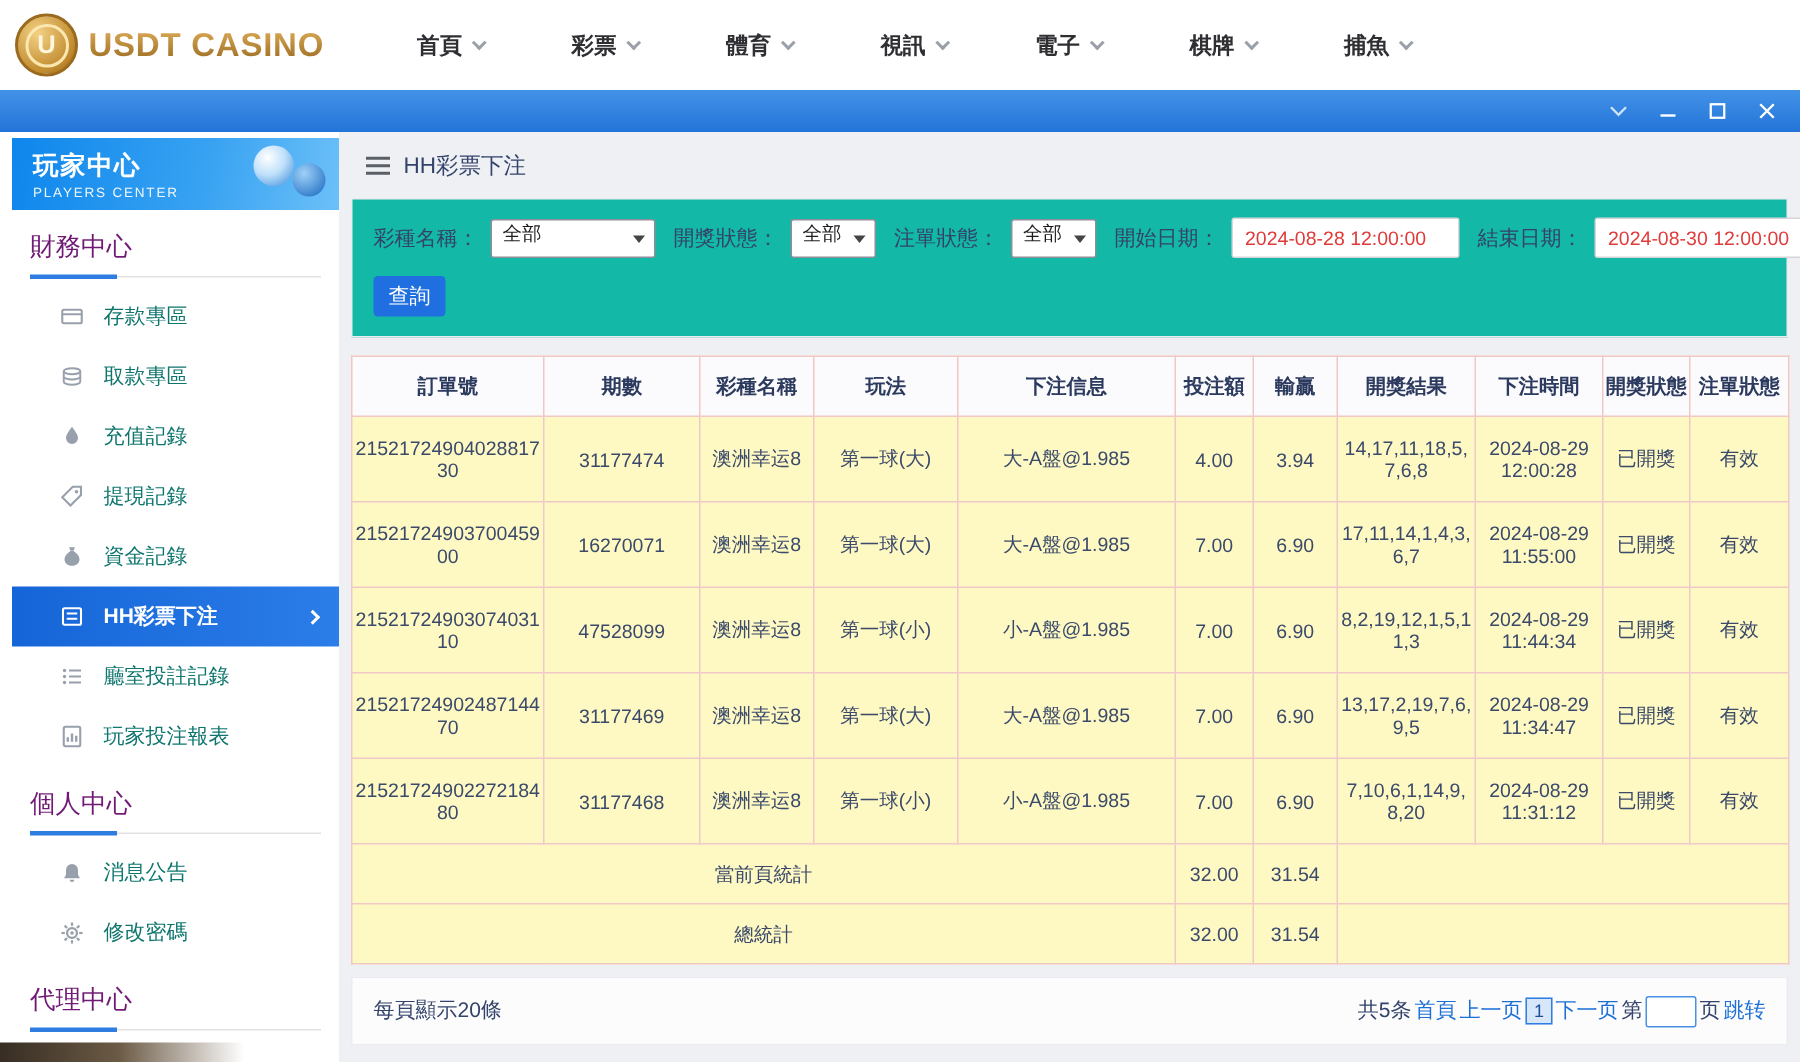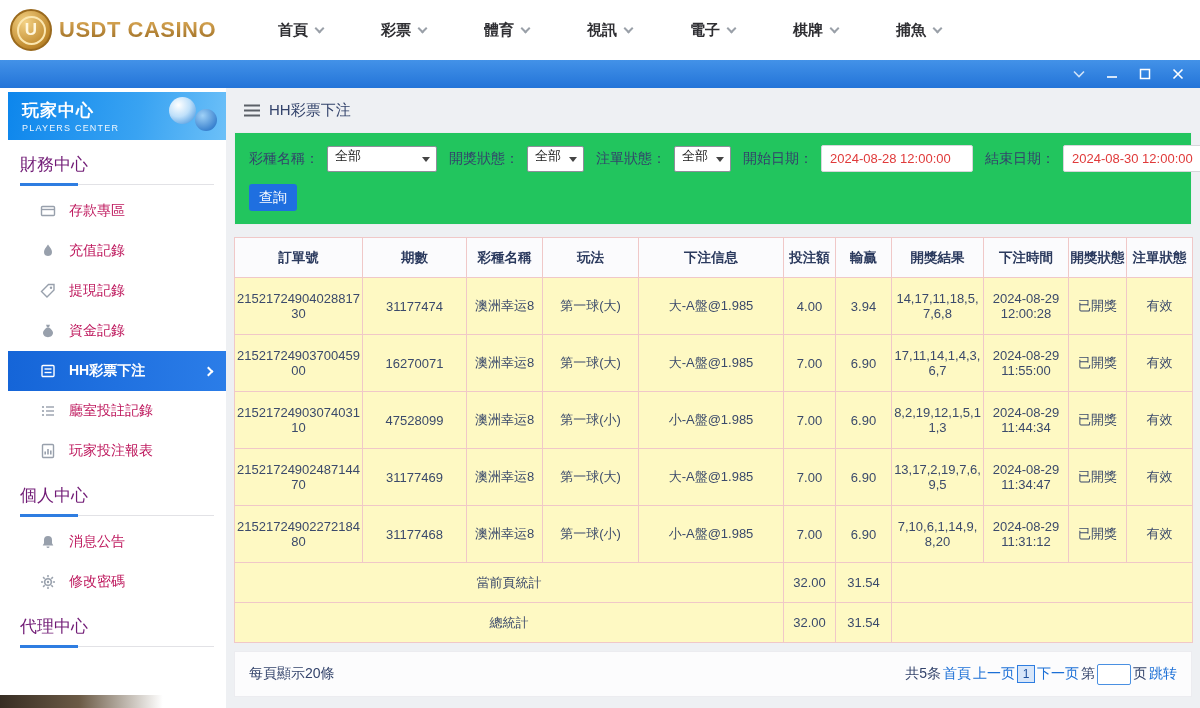--- a/index.html
+++ b/index.html
@@ -27,31 +27,31 @@
   .sidebar{width:226px;flex:0 0 226px;background:#fff;margin-left:0;padding:4px 0 0 8px;position:relative;overflow:hidden}
   .side-inner{width:218px}
   .side-head{height:48px;background:linear-gradient(100deg,#0d86ec,#39a3f2 60%,#6cc0f8);color:#fff;padding:7px 0 0 14px;position:relative;overflow:hidden}
   .side-head .t{font-size:17px;font-weight:700;letter-spacing:1px}
   .side-head .s{font-size:9px;letter-spacing:1.2px;opacity:.92;margin-top:1px}
   .ball1{position:absolute;right:30px;top:5px;width:27px;height:27px;border-radius:50%;background:radial-gradient(circle at 35% 30%,#ffffff,#bfe0fa 45%,#2f86d8)}
   .ball2{position:absolute;right:9px;top:17px;width:22px;height:22px;border-radius:50%;background:radial-gradient(circle at 35% 30%,#9fd1f7,#1565c0)}
   .section-title{margin:12px 12px 0 12px;padding-bottom:6px;border-bottom:1px solid #e2e2e6;position:relative;font-size:17px;color:#701a75;line-height:26px}
   .section-title::after{content:"";position:absolute;left:0;bottom:-2px;width:58px;height:3px;background:#2f7de1}
   .menu{margin-top:6px}
-  .menu-item{height:40px;display:flex;align-items:center;padding:0 14px 0 32px;gap:13px;font-size:14px;color:#be185d;cursor:pointer}
+  .menu-item{height:40px;display:flex;align-items:center;padding:0 14px 0 32px;gap:13px;font-size:14px;color:#0f766e;cursor:pointer}
   .menu-item .icon16{width:16px;height:16px;flex:0 0 16px;color:#98a0ac}
   .menu-item.active{background:linear-gradient(90deg,#1565d8,#2b7de8);color:#fff;font-weight:600}
   .menu-item.active .icon16{color:#fff}
   .chev-right{margin-left:auto;width:7px;height:7px;border-right:2px solid #fff;border-top:2px solid #fff;transform:rotate(45deg)}
   .side-bg-peek{position:absolute;left:0;bottom:0;width:100%;height:13px;background:linear-gradient(90deg,#372d23,#6b5a45 35%,rgba(107,90,69,0) 72%)}
 
   
   .main{flex:1;padding:0 8px;display:flex;flex-direction:column;min-width:0}
   .breadcrumb{display:flex;align-items:center;gap:9px;margin:13px 0 0 10px;color:#33436b;font-size:15px}
-  .filter-panel{margin-top:12px;background:#22c55e;border:1px solid #ececf0;padding:12px 14px 13px}
+  .filter-panel{margin-top:12px;background:#14b8a6;border:1px solid #ececf0;padding:12px 14px 13px}
   .filter-row{display:flex;align-items:center;gap:8px;font-size:14px;color:#33436b;white-space:nowrap}
   .flabel{margin-left:4px}
   .flabel:first-child{margin-left:0}
   .sel{height:26px;border:1px solid #8e8e9a;border-radius:2px;background:#fff;display:inline-flex;padding:0 22px 0 7px;position:relative;font-size:13px;color:#1c1c1c;cursor:pointer}
   .sel::after{content:"";position:absolute;right:6px;top:10px;border-left:4px solid transparent;border-right:4px solid transparent;border-top:5px solid #444}
   .sel-wide{min-width:110px}
   .date-input{height:27px;border:1px solid #d6d6da;border-radius:2px;padding:0 8px;font-size:13px;color:#e03a3a;width:152px;font-family:inherit;background:#fff}
   .search-btn{margin-top:12px;width:48px;height:27px;background:#1f6fe0;color:#fff;border:none;border-radius:3px;font-size:14px;cursor:pointer;font-family:inherit}
 
   
@@ -147,20 +147,28 @@
       </div>
 
       <div class="section-title">財務中心</div>
       <div class="menu">
         <div class="menu-item">
           <svg class="icon16" viewBox="0 0 16 16">
               <rect x="1.5" y="3.5" width="13" height="9" rx="1" fill="none" stroke="currentColor" stroke-width="1.4"></rect>
               <line x1="1.5" y1="6.5" x2="14.5" y2="6.5" stroke="currentColor" stroke-width="1.4"></line>
             </svg>
           <span>存款專區</span>
+        </div>
+        <div class="menu-item">
+          <svg class="icon16" viewBox="0 0 16 16">
+              <ellipse cx="8" cy="4.5" rx="5.5" ry="2" fill="none" stroke="currentColor" stroke-width="1.3"></ellipse>
+              <path d="M2.5 4.5v7c0 1.1 2.5 2 5.5 2s5.5-.9 5.5-2v-7" fill="none" stroke="currentColor" stroke-width="1.3"></path>
+              <path d="M2.5 8c0 1.1 2.5 2 5.5 2s5.5-.9 5.5-2" fill="none" stroke="currentColor" stroke-width="1.3"></path>
+            </svg>
+          <span>取款專區</span>
         </div>
         <div class="menu-item">
           <svg class="icon16" viewBox="0 0 16 16">
               <path d="M8 1.5C5.8 4.6 4 6.8 4 9a4 4 0 0 0 8 0c0-2.2-1.8-4.4-4-7.5z" fill="currentColor"></path>
             </svg>
           <span>充值記錄</span>
         </div>
         <div class="menu-item">
           <svg class="icon16" viewBox="0 0 16 16">
               <path d="M8.5 1.5H14v5.5L7 14 1.5 8.5 8.5 1.5z" fill="none" stroke="currentColor" stroke-width="1.4"></path>

